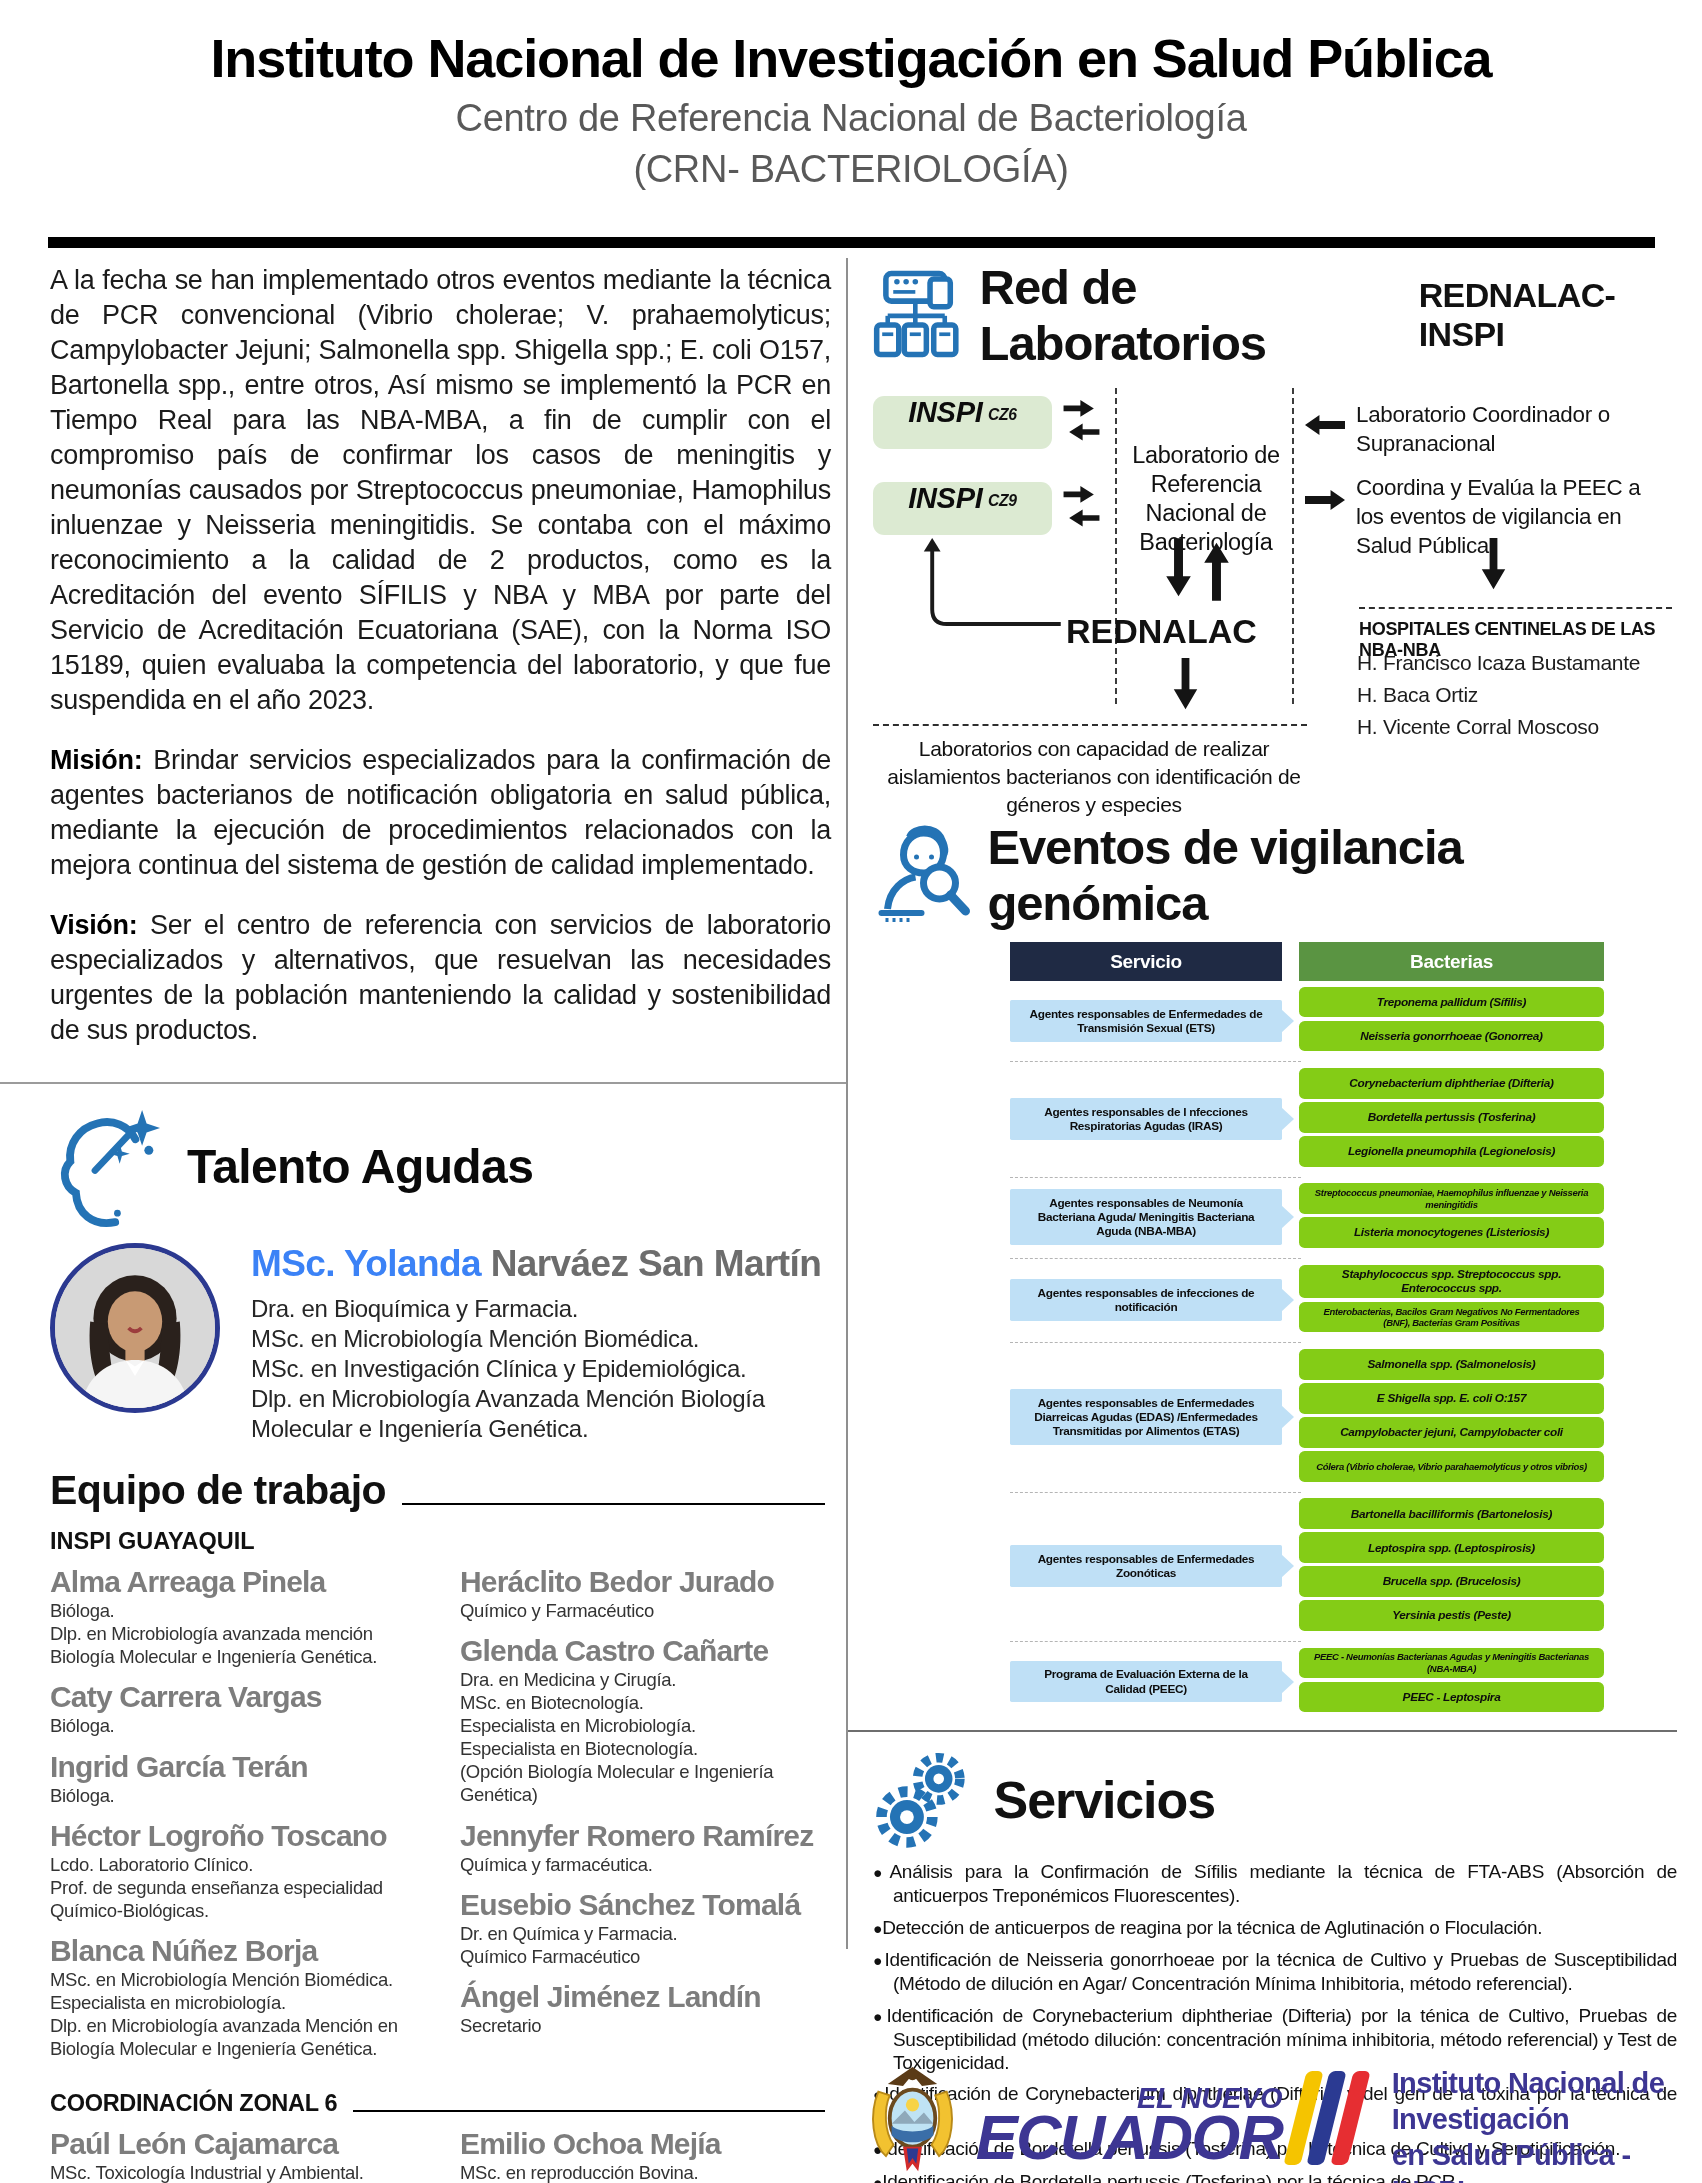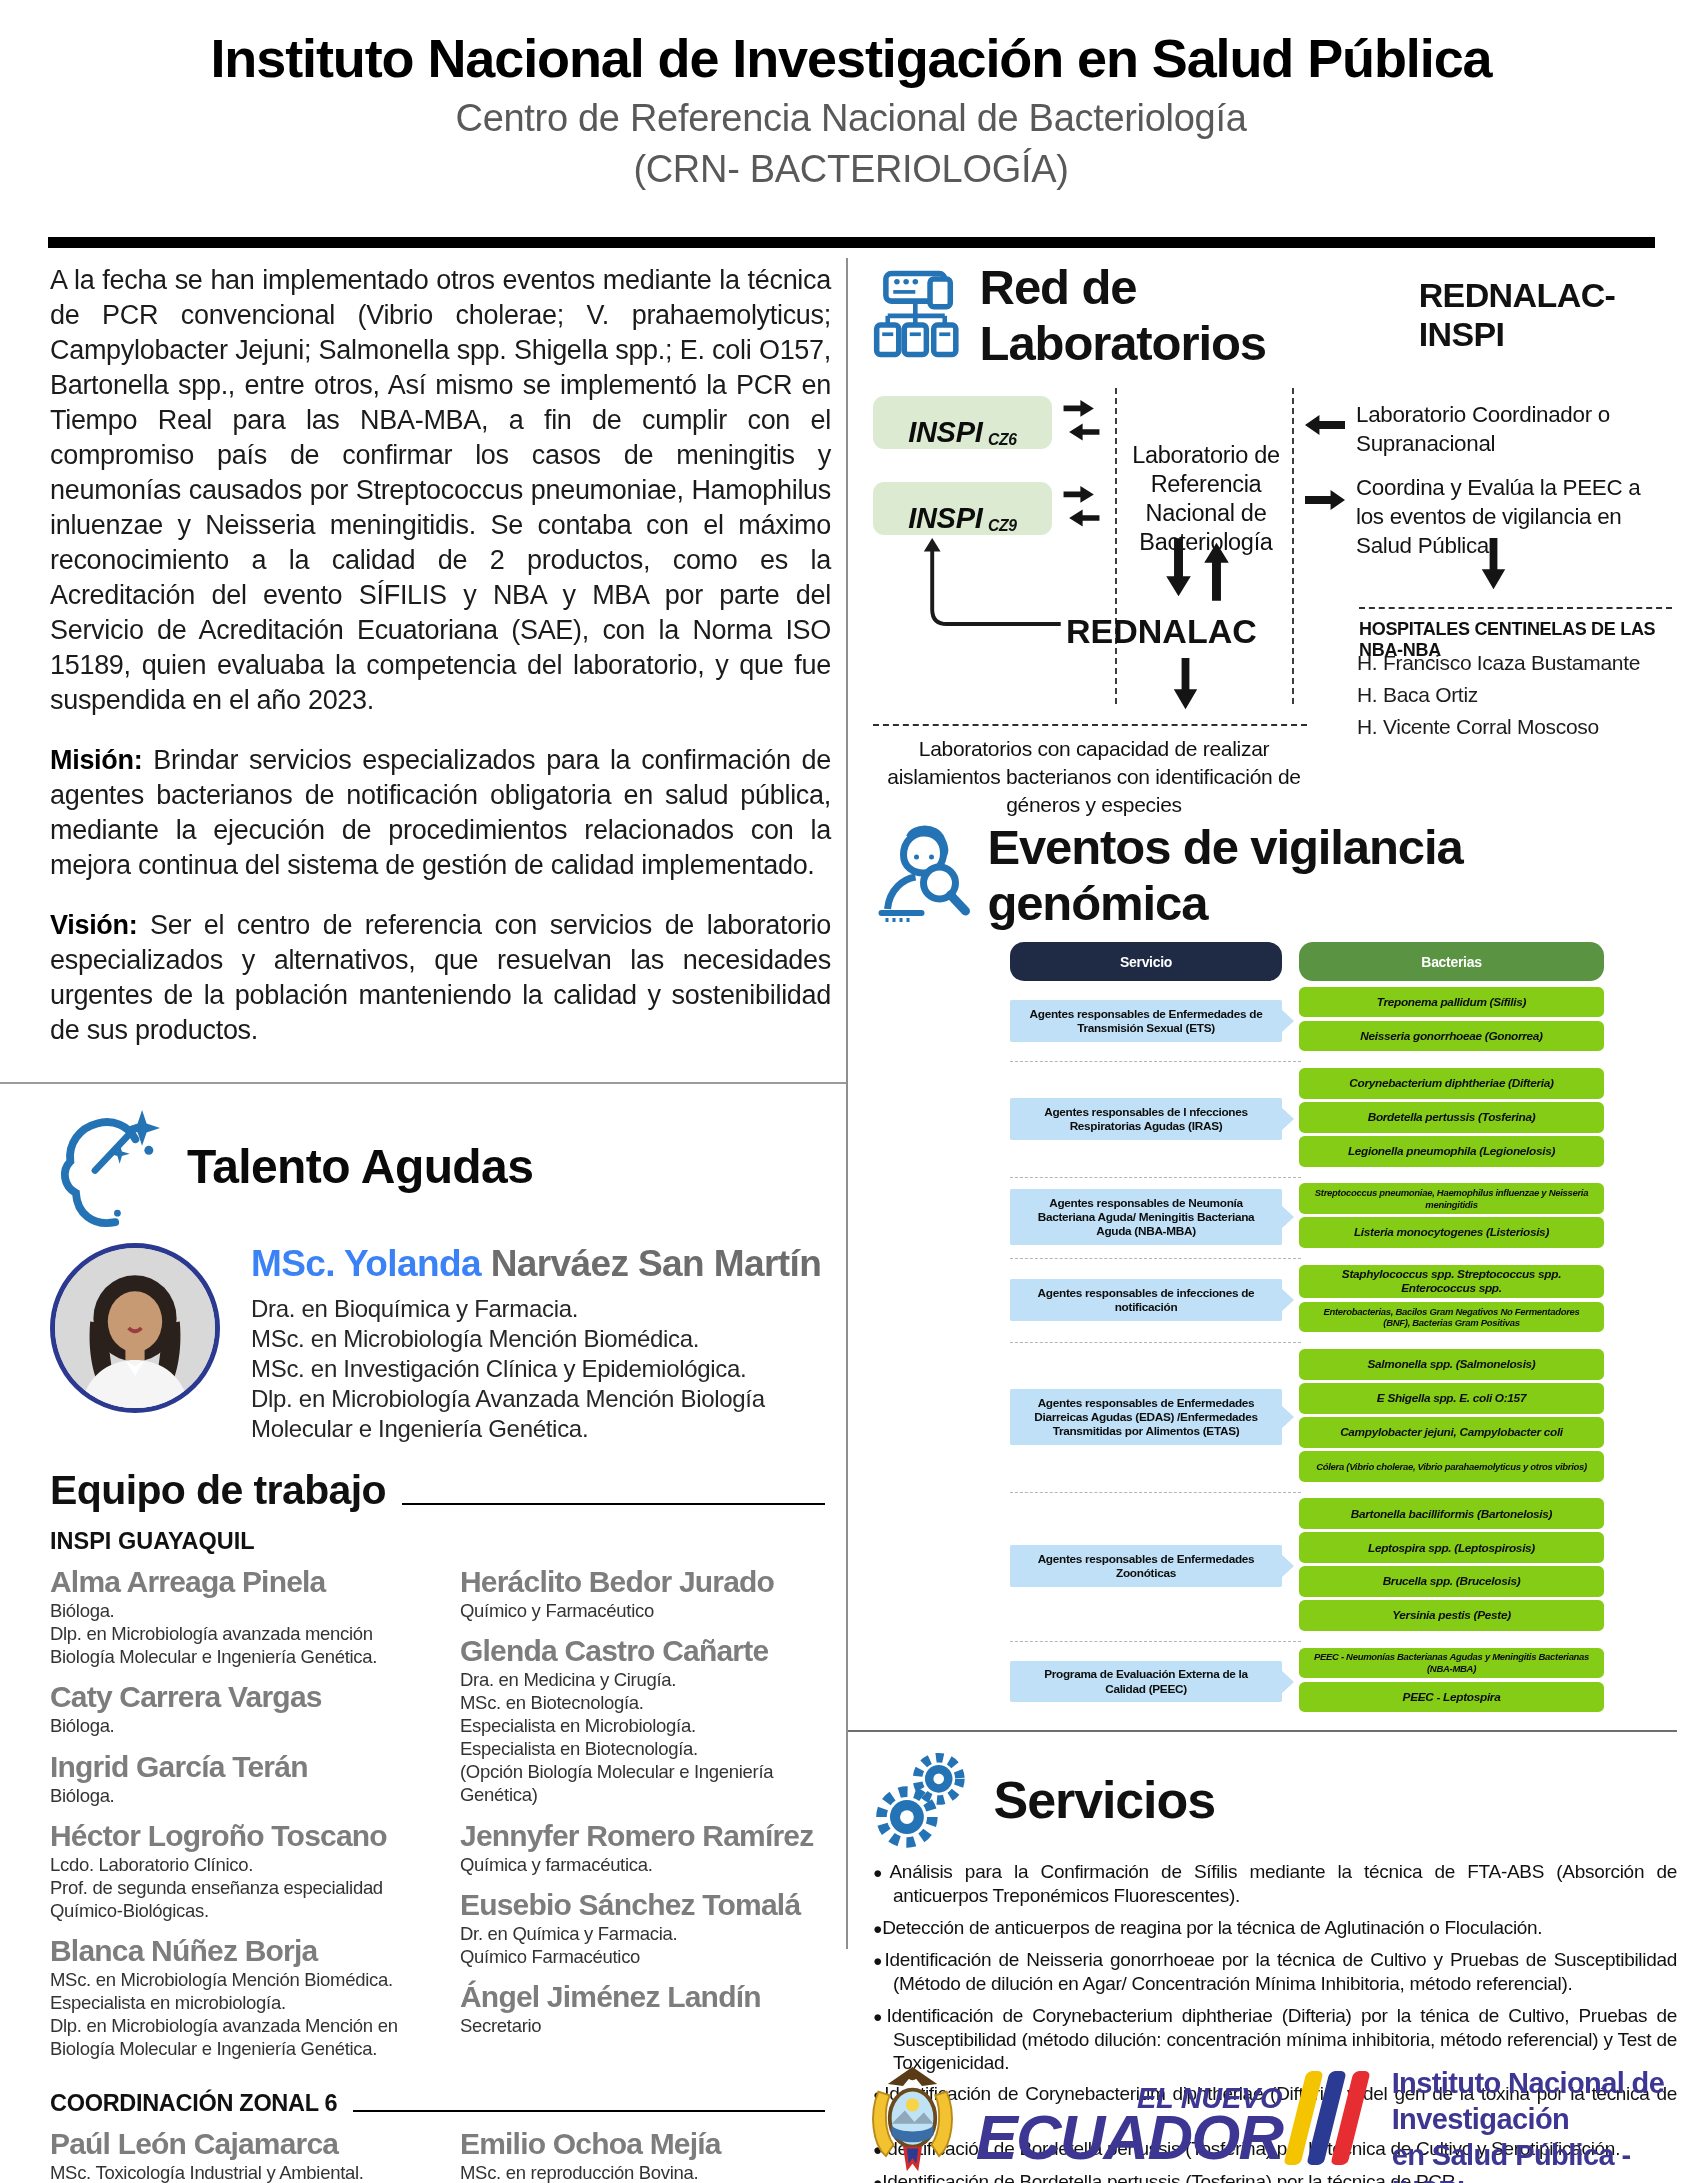--- a/index.html
+++ b/index.html
@@ -45,39 +45,39 @@
 
   
   .right-col{position:absolute;left:873px;top:259px;width:804px;}
   .net-head{display:flex;align-items:center;gap:14.6px;}
   .net-head .t{font-size:49px;font-weight:bold;letter-spacing:-1.1px;}
   .net-head .s{font-size:34px;font-weight:bold;margin-left:7.8px;letter-spacing:-0.6px;}
 
   .diagram{position:relative;height:411px;margin-top:17px;}
   .dg{position:absolute;}
   .inspi-box{width:179px;height:53px;background:#dcead2;border-radius:11.2px;display:flex;
-             align-items:flex-end;justify-content:center;gap:5.6px;}
+             align-items:flex-start;justify-content:center;gap:5.6px;}
   .inspi-box .n{font-size:29px;font-weight:bold;font-style:italic;color:#0c0c0c;}
   .inspi-box .z{font-size:15.7px;font-weight:bold;font-style:italic;margin-top:10px;}
   .vdash{border-left:2.2px dashed #3c3c3c;width:0;}
   .hdash{border-top:2.8px dashed #2e2e2e;height:0;}
   .dg-text{font-size:22.4px;line-height:29px;color:#141414;}
   .center-label{width:168px;text-align:center;font-size:23.5px;line-height:29px;}
   .rednalac{font-size:34px;font-weight:bold;letter-spacing:0;}
   .hosp-head{font-size:18px;font-weight:800;letter-spacing:-0.3px;}
   .hosp-line{font-size:21px;line-height:32px;color:#1c1c1c;}
   .capacity{width:442px;text-align:center;font-size:21px;line-height:28px;}
 
   .gen-head{display:flex;align-items:center;gap:13.4px;margin-top:20px;}
   .gen-head .t{font-size:49px;font-weight:bold;letter-spacing:-1.1px;}
 
   .vtable{width:599px;margin:11.2px 0 0 137px;}
   .t-headrow{display:grid;grid-template-columns:272px 305px;column-gap:17px;}
-  .t-hcell{height:39px;border-radius:14px;display:flex;align-items:center;justify-content:center;
-           color:#fff;font-size:14px;font-weight:bold;}
+  .t-hcell{height:39px;border-radius:0;display:flex;align-items:center;justify-content:center;
+           color:#fff;font-size:19px;font-weight:bold;}
   .t-hcell.srv{background:#1f2a44;}
   .t-hcell.bac{background:#5a9442;}
   .t-group{display:grid;grid-template-columns:272px 305px;column-gap:17px;align-items:center;margin-top:5.6px;}
   .t-service-wrap{display:flex;align-items:center;height:100%;}
   .t-service{position:relative;background:#bfe0f6;width:100%;padding:6.7px 14.6px;border-radius:1.7px;
              font-size:11.8px;font-weight:bold;text-align:center;line-height:1.2;color:#0d0d0d;}
   .t-service::after{content:"";position:absolute;right:-12.3px;top:50%;transform:translateY(-50%);
              border-left:13px solid #bfe0f6;border-top:12.3px solid transparent;border-bottom:12.3px solid transparent;}
   .t-bact{background:#84cc16;border-radius:5.6px;min-height:25px;display:flex;align-items:center;
           justify-content:center;text-align:center;font-size:11.8px;font-weight:bold;font-style:italic;

